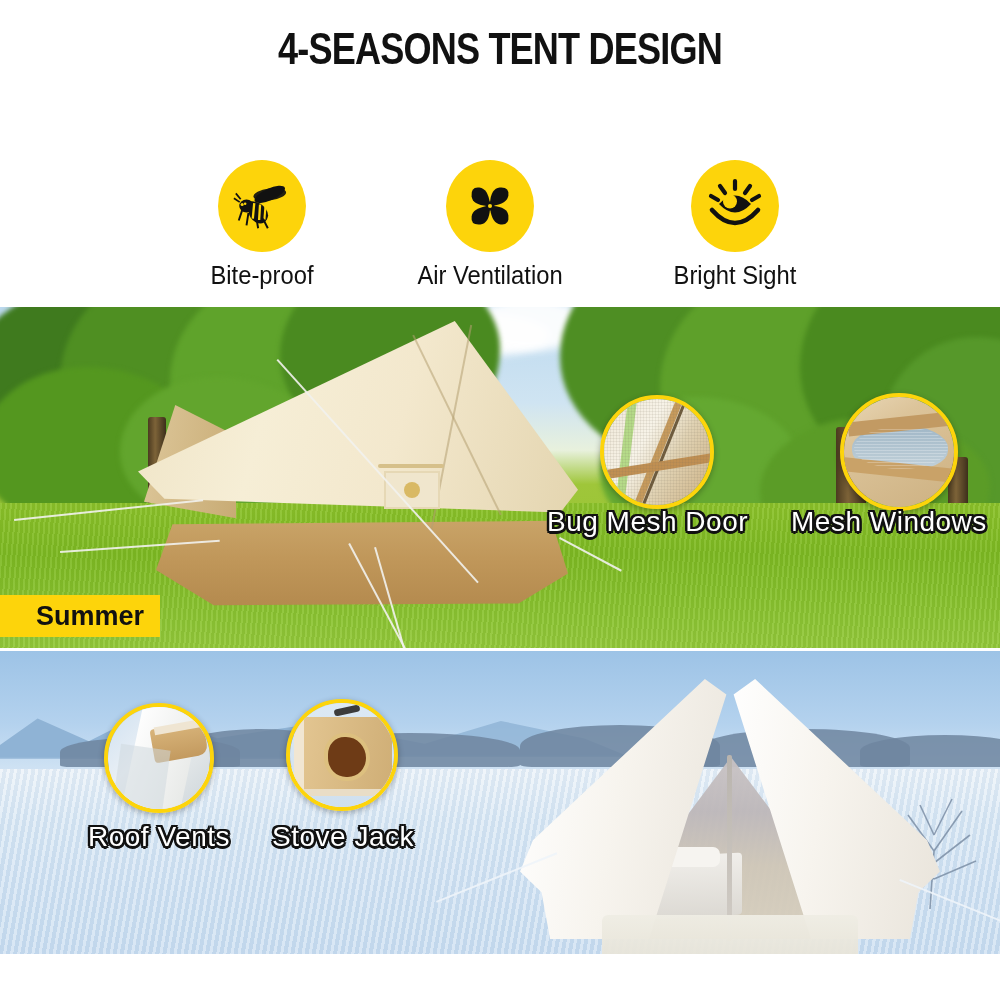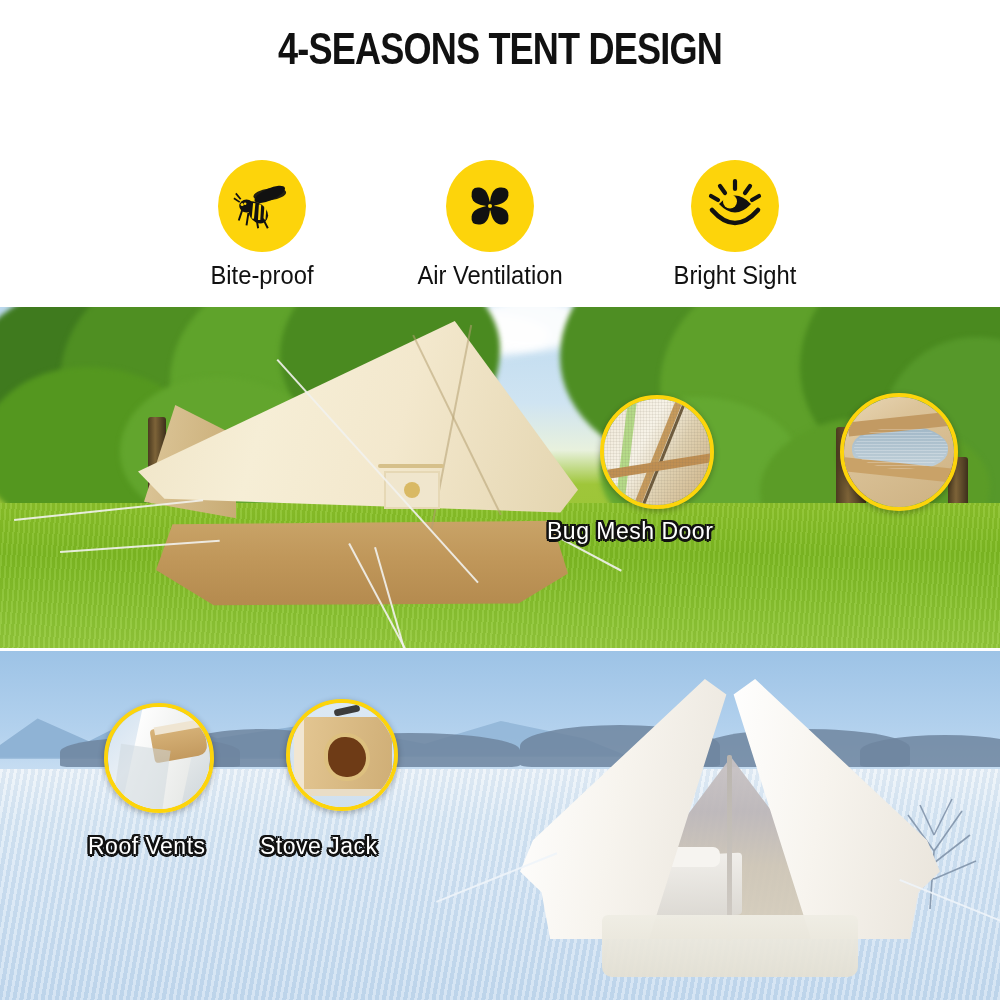--- a/index.html
+++ b/index.html
@@ -34,21 +34,21 @@
     background:#FDD40B;display:flex;align-items:center;justify-content:center;
   }
   .feature-label{
     margin-top:9px;font-size:25px;color:#111;white-space:nowrap;
     transform:scaleX(.95);transform-origin:50% 50%;
   }
 
   
   .photo{position:absolute;left:0;width:1000px;overflow:hidden;}
   .photo.summer{top:307px;height:341px;}
-  .photo.winter{top:651px;height:349px;}
+  .photo.winter{top:651px;height:303px;}
 
   
   .sky-s{position:absolute;inset:0;background:
      linear-gradient(#bcd9ef 0%, #cfe4f2 28%, #e8f1dd 42%, #9fc63a 52%, #8fc32a 100%);}
   .cloud{position:absolute;background:#ffffff;border-radius:50%;filter:blur(4px);opacity:.92;}
   .treeband{position:absolute;left:0;top:0;width:1000px;height:250px;overflow:hidden;}
   .blob{position:absolute;border-radius:48% 52% 45% 55%/50% 46% 54% 50%;filter:blur(2.5px);}
   .grass{position:absolute;left:0;top:196px;width:1000px;height:145px;
      background:linear-gradient(#8cc22a 0%, #7dba22 35%, #93c93a 100%);}
   .grass:after{content:"";position:absolute;inset:0;
@@ -116,25 +116,24 @@
   .tent-w .pillow{position:absolute;left:130px;top:168px;width:70px;height:20px;
      background:#f6f4f0;border-radius:7px;}
   .tent-w .mat{position:absolute;left:82px;top:236px;width:256px;height:62px;
      background:linear-gradient(#efede4,#e4e0d3);border-radius:6px 6px 10px 10px;opacity:.95;}
 
   
   .callout{position:absolute;border-radius:50%;border:4px solid #FDD40B;overflow:hidden;
      box-shadow:0 2px 6px rgba(0,0,0,.3);}
   .callout .inner{position:absolute;inset:0;}
   .cap{
-    position:absolute;font-size:23px;font-weight:normal;color:#ffffff;white-space:nowrap;
+    position:absolute;font-size:28px;font-weight:normal;color:#ffffff;white-space:nowrap;
     text-shadow:-2px -2px 0 #111,2px -2px 0 #111,-2px 2px 0 #111,2px 2px 0 #111,
                 0 -2.5px 0 #111,0 2.5px 0 #111,-2.5px 0 0 #111,2.5px 0 0 #111;
     letter-spacing:.5px;
-    margin-top:12px;
   }
 
   
   .season{position:absolute;background:#FDD40B;display:flex;align-items:center;}
   .season span{font-size:27px;font-weight:bold;color:#111;padding-left:36px;}
 
   .div-line{position:absolute;left:0;width:1000px;height:3px;background:#ffffff;}
 </style>
 </head>
 <body>
@@ -267,21 +266,25 @@
     <div class="cap" style="left:547px;top:199px;">Bug Mesh Door</div>
 
     <div class="callout" style="left:840px;top:86px;width:110px;height:110px;">
       <div class="inner" style="background:linear-gradient(150deg,#e9d7b6 0%,#dcc49a 30%,#cdb182 100%);">
         <div style="position:absolute;left:8px;top:28px;width:96px;height:46px;border-radius:50% 50% 44% 44%;background:linear-gradient(#9fb6c6,#c3d2da);"></div>
         <div style="position:absolute;left:4px;top:20px;width:104px;height:14px;background:#c29a63;transform:rotate(-6deg);"></div>
         <div style="position:absolute;left:0px;top:66px;width:112px;height:14px;background:#c9a268;transform:rotate(6deg);"></div>
         <div style="position:absolute;left:10px;top:30px;width:94px;height:42px;border-radius:50%;background:repeating-linear-gradient(0deg,rgba(255,255,255,.25) 0 1px,transparent 1px 3px);"></div>
       </div>
     </div>
-
+    <div class="cap" style="left:791px;top:199px;">Mesh Windows</div>
+
+    <div class="season" style="left:0;top:288px;width:160px;height:42px;">
+      <span>Summer</span>
+    </div>
   </div>
 
   <div class="div-line" style="top:648px;"></div>
 
   <div class="photo winter">
     <div class="sky-w"></div>
 
     <div class="mtn" style="left:-20px;top:56px;width:320px;height:52px;clip-path:polygon(0% 100%,18% 22%,34% 66%,52% 10%,74% 60%,100% 36%,100% 100%);"></div>
     <div class="mtn" style="left:250px;top:62px;width:380px;height:44px;opacity:.8;clip-path:polygon(0% 100%,22% 30%,46% 70%,66% 18%,88% 58%,100% 100%);"></div>
 
@@ -334,17 +337,17 @@
 
     <div class="callout" style="left:286px;top:48px;width:104px;height:104px;">
       <div class="inner" style="background:linear-gradient(#dce9f4,#cfe0ef);">
         <div style="position:absolute;left:6px;top:14px;width:96px;height:74px;background:linear-gradient(100deg,#e4c793,#d4b madeira);background:linear-gradient(100deg,#e4c793,#cfae76);"></div>
         <div style="position:absolute;left:4px;top:12px;width:10px;height:78px;background:#f1e6d2;"></div>
         <div style="position:absolute;left:6px;top:86px;width:96px;height:7px;background:#e9ddc6;"></div>
         <div style="position:absolute;left:34px;top:30px;width:38px;height:40px;border-radius:46% 54% 50% 50%;background:#6e3b16;border:4px solid #ddc07f;"></div>
         <div style="position:absolute;left:44px;top:4px;width:26px;height:7px;background:#3c3c3c;border-radius:3px;transform:rotate(-12deg);"></div>
       </div>
     </div>
-    <div class="cap" style="left:260px;top:170px;text-align:center;">Stove Jack</div>
+    <div class="cap" style="left:272px;top:170px;text-align:center;">Stove Jack</div>
 
   </div>
 
 </div>
 
 </body></html>

